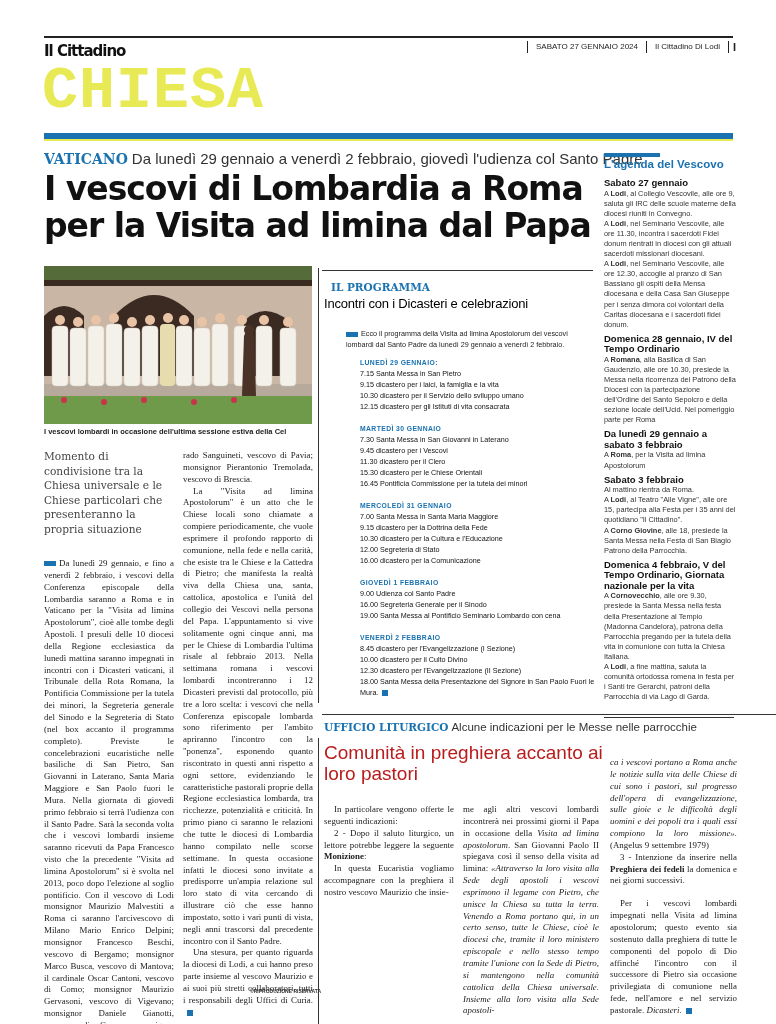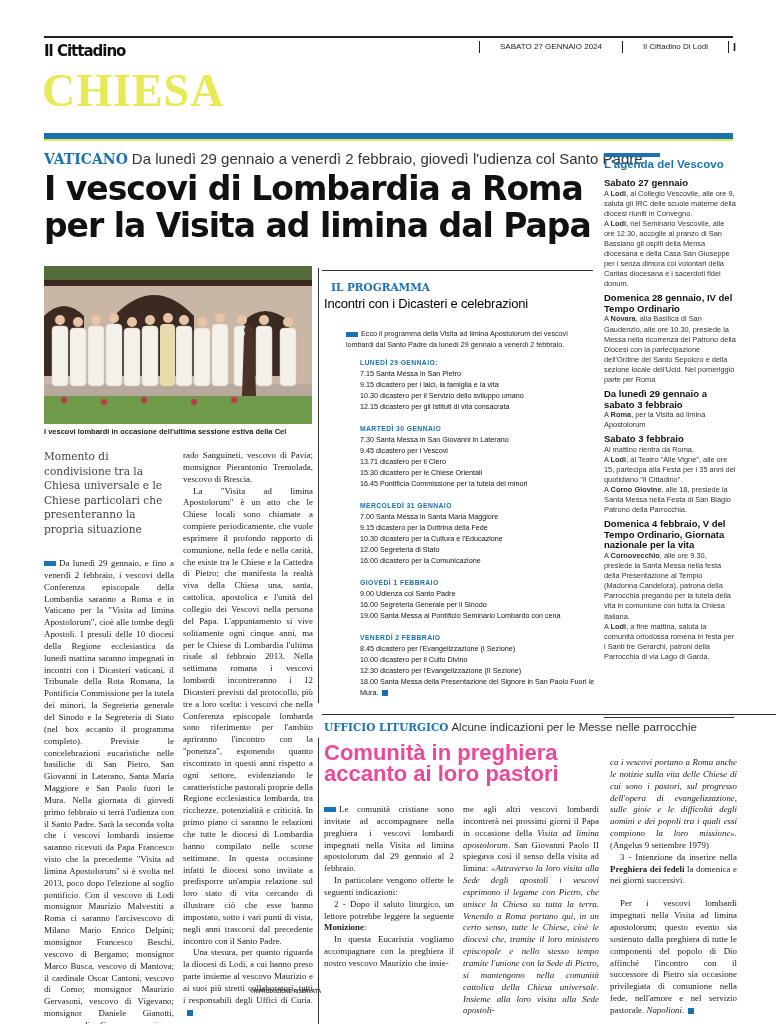--- a/index.html
+++ b/index.html
@@ -2,23 +2,23 @@
 <html><head>
 <meta charset="utf-8">
 <style>
   * { box-sizing: border-box; margin: 0; padding: 0; }
   html, body { width: 776px; height: 1024px; background: #fff; overflow: hidden; }
   body { position: relative; font-family: "Liberation Sans", sans-serif; color: #1a1a1a; }
 
   .topline { position: absolute; left: 44px; right: 283px; top: 36px; height: 2px; background: #222; width: 689px; }
   .masthead { position: absolute; left: 44px; top: 42px; font-family: "DejaVu Sans", sans-serif; font-weight: bold; font-size: 15px; letter-spacing: -1px; color: #111; }
   .dateline { position: absolute; right: 40px; top: 41px; font-size: 8px; color: #222; display: flex; align-items: center; }
-  .dateline span { border-left: 1px solid #222; padding: 0 20px; line-height: 12px; }
+  .dateline span { border-left: 1px solid #222; padding: 0 8px; line-height: 12px; }
   .dateline .pg { font-weight: bold; font-size: 11px; border-left: 1px solid #222; padding-left: 4px; }
-  .section-title { position: absolute; left: 42px; top: 66px; font-family: Liberation Serif, serif; font-weight: bold; font-size: 46px; color: #e8ea55; letter-spacing: 1px; line-height: 50px; }
+  .section-title { position: absolute; left: 42px; top: 66px; font-family: Liberation Mono, monospace; font-weight: bold; font-size: 60px; color: #e8ea55; letter-spacing: 1px; line-height: 50px; }
   .bluebar { position: absolute; left: 44px; top: 133px; width: 689px; height: 6px; background: #1a72b0; }
   .yellowline { position: absolute; left: 44px; top: 139px; width: 689px; height: 2px; background: #e8ea55; }
 
   
   .kicker { position: absolute; left: 44px; top: 150px; font-size: 15px; white-space: nowrap; color: #333; }
   .kicker b { font-family: "DejaVu Serif", serif; color: #1a72b0; font-size: 14px; margin-right: 4px; }
   .headline { position: absolute; left: 44px; top: 170px; width: 560px; font-family: "DejaVu Sans", sans-serif; font-weight: bold; font-size: 33px; line-height: 37px; letter-spacing: -1px; color: #111; }
 
   .photo { position: absolute; left: 44px; top: 266px; width: 268px; height: 158px; overflow: hidden; background: linear-gradient(#6b8f50 0%, #6b8f50 100%); }
   .caption { position: absolute; left: 44px; top: 427px; width: 270px; font-size: 7.5px; font-weight: bold; color: #222; }
@@ -51,21 +51,21 @@
   .ag-bar { position: absolute; left: 604px; top: 153px; width: 56px; height: 4px; background: #1a72b0; }
   .ag-title { position: absolute; left: 604px; top: 158px; font-weight: bold; font-size: 11.5px; color: #1a72b0; }
   .agenda { position: absolute; left: 604px; top: 178px; width: 132px; font-size: 7.4px; line-height: 10.1px; color: #333; }
   .ag-h { font-weight: bold; font-size: 9.5px; line-height: 10.5px; color: #111; margin-top: 4px; }
   .ag-h:first-child { margin-top: 0; }
   .ag-line { position: absolute; left: 604px; top: 717px; width: 130px; height: 1px; background: #333; }
 
   
   .lit-kicker { position: absolute; left: 324px; top: 721px; font-size: 11.5px; color: #333; white-space: nowrap; }
   .lit-kicker b { font-family: "DejaVu Serif", serif; color: #1a72b0; font-size: 10.5px; margin-right: 3px; }
-  .lit-title { position: absolute; left: 324px; top: 742px; width: 300px; font-weight: bold; font-size: 22px; line-height: 21px; color: #ec4899; }
+  .lit-title { position: absolute; left: 324px; top: 742px; width: 300px; font-weight: normal; font-size: 19px; line-height: 21px; color: #b91c1c; }
   .col3 { left: 324px; top: 804px; width: 130px; }
   .col4 { left: 463px; top: 804px; width: 136px; }
   .col5 { left: 610px; top: 757px; width: 127px; }
   .it { font-style: italic; }
 </style>
 </head>
 <body>
 
 <div class="topline"></div>
 <div class="masthead">Il Cittadino</div>
@@ -165,21 +165,21 @@
       <div class="day-h">LUNEDÌ 29 GENNAIO:</div>
       <div>7.15 Santa Messa in San Pietro</div>
       <div>9.15 dicastero per i laici, la famiglia e la vita</div>
       <div>10.30 dicastero per il Servizio dello sviluppo umano</div>
       <div>12.15 dicastero per gli Istituti di vita consacrata</div>
     </div>
     <div class="day">
       <div class="day-h">MARTEDÌ 30 GENNAIO</div>
       <div>7.30 Santa Messa in San Giovanni in Laterano</div>
       <div>9.45 dicastero per i Vescovi</div>
-      <div>13.71 dicastero per il Clero</div>
+      <div>11.30 dicastero per il Clero</div>
       <div>15.30 dicastero per le Chiese Orientali</div>
       <div>16.45 Pontificia Commissione per la tutela dei minori</div>
     </div>
     <div class="day">
       <div class="day-h">MERCOLEDÌ 31 GENNAIO</div>
       <div>7.00 Santa Messa in Santa Maria Maggiore</div>
       <div>9.15 dicastero per la Dottrina della Fede</div>
       <div>10.30 dicastero per la Cultura e l'Educazione</div>
       <div>12.00 Segreteria di Stato</div>
       <div>16.00 dicastero per la Comunicazione</div>
@@ -198,48 +198,48 @@
       <div>18.00 Santa Messa della Presentazione del Signore in San Paolo Fuori le Mura.<span class="endsq"></span></div>
     </div>
   </div>
 <div class="box-botline"></div>
 
 <div class="ag-bar"></div>
 <div class="ag-title">L'agenda del Vescovo</div>
 <div class="agenda" id="agenda">
     <div class="ag-h">Sabato 27 gennaio</div>
     <div><span>A </span><b>Lodi</b><span>, al Collegio Vescovile, alle ore 9, saluta gli IRC delle scuole materne della diocesi riuniti in Convegno.</span></div>
+    <div><span>A </span><b>Lodi</b><span>, nel Seminario Vescovile, alle ore 11.30, incontra i sacerdoti Fidei donum rientrati in diocesi con gli attuali sacerdoti missionari diocesani.</span></div>
     <div><span>A </span><b>Lodi</b><span>, nel Seminario Vescovile, alle ore 12.30, accoglie al pranzo di San Bassiano gli ospiti della Mensa diocesana e della Casa San Giuseppe per i senza dimora coi volontari della Caritas diocesana e i sacerdoti fidei donum.</span></div>
     <div class="ag-h">Domenica 28 gennaio, IV del Tempo Ordinario</div>
-    <div><span>A </span><b>Novara</b><span>, alla Basilica di San Gaudenzio, alle ore 10.30, presiede la Messa nella ricorrenza del Patrono della Diocesi con la partecipazione dell'Ordine del Santo Sepolcro e della sezione locale dell'Ucid. Nel pomeriggio parte per Roma</span></div>
+    <div><span>A </span><b>Romana</b><span>, alla Basilica di San Gaudenzio, alle ore 10.30, presiede la Messa nella ricorrenza del Patrono della Diocesi con la partecipazione dell'Ordine del Santo Sepolcro e della sezione locale dell'Ucid. Nel pomeriggio parte per Roma</span></div>
     <div class="ag-h">Da lunedì 29 gennaio a sabato 3 febbraio</div>
     <div><span>A </span><b>Roma</b><span>, per la Visita ad limina Apostolorum</span></div>
     <div class="ag-h">Sabato 3 febbraio</div>
     <div>Al mattino rientra da Roma.</div>
     <div><span>A </span><b>Lodi</b><span>, al Teatro "Alle Vigne", alle ore 15, partecipa alla Festa per i 35 anni del quotidiano "Il Cittadino".</span></div>
     <div><span>A </span><b>Corno Giovine</b><span>, alle 18, presiede la Santa Messa nella Festa di San Biagio Patrono della Parrocchia.</span></div>
     <div class="ag-h">Domenica 4 febbraio, V del Tempo Ordinario, Giornata nazionale per la vita</div>
     <div><span>A </span><b>Cornovecchio</b><span>, alle ore 9.30, presiede la Santa Messa nella festa della Presentazione al Tempio (Madonna Candelora), patrona della Parrocchia pregando per la tutela della vita in comunione con tutta la Chiesa Italiana.</span></div>
     <div><span>A </span><b>Lodi</b><span>, a fine mattina, saluta la comunità ortodossa romena in festa per i Santi tre Gerarchi, patroni della Parrocchia di via Lago di Garda.</span></div>
   </div>
 <div class="ag-line"></div>
 
 <div class="lit-kicker">
   <b>UFFICIO LITURGICO</b><span>Alcune indicazioni per le Messe nelle parrocchie</span>
 </div>
 <h2 class="lit-title">Comunità in preghiera accanto ai loro pastori</h2>
 
 <div class="col col3">
-  <p class="noind"><span class="sq"></span><span>Le comunità cristiane sono invitate ad accompagnare nella preghiera i vescovi lombardi impegnati nella Visita ad limina apostolorum dal 29 gennaio al 2 febbraio.</span></p>
   <p>In particolare vengono offerte le seguenti indicazioni:</p>
   <p><span>2 - Dopo il saluto liturgico, un lettore potrebbe leggere la seguente</span> <b>Monizione</b>:</p>
   <p>In questa Eucaristia vogliamo accompagnare con la preghiera il nostro vescovo Maurizio che insie-</p>
 </div>
 
 <div class="col col4">
   <p class="noind"><span>me agli altri vescovi lombardi incontrerà nei prossimi giorni il Papa in occasione della </span><span class="it">Visita ad limina apostolorum</span><span>. San Giovanni Paolo II spiegava così il senso della visita ad limina: </span><span class="it">«Attraverso la loro visita alla Sede degli apostoli i vescovi esprimono il legame con Pietro, che unisce la Chiesa su tutta la terra. Venendo a Roma portano qui, in un certo senso, tutte le Chiese, cioè le diocesi che, tramite il loro ministero episcopale e nello stesso tempo tramite l'unione con la Sede di Pietro, si mantengono nella comunità cattolica della Chiesa universale. Insieme alla loro visita alla Sede apostoli-</span></p>
 </div>
 
 <div class="col col5">
   <p class="noind"><span class="it">ca i vescovi portano a Roma anche le notizie sulla vita delle Chiese di cui sono i pastori, sul progresso dell'opera di evangelizzazione, sulle gioie e le difficoltà degli uomini e dei popoli tra i quali essi compiono la loro missione».</span><span> (Angelus 9 settembre 1979)</span></p>
   <p><span>3 - Intenzione da inserire nella </span><b>Preghiera dei fedeli</b><span> la domenica e nei giorni successivi.</span></p>
-  <p style="margin-top:11px"><span>Per i vescovi lombardi impegnati nella Visita ad limina apostolorum; questo evento sia sostenuto dalla preghiera di tutte le componenti del popolo di Dio affinché l'incontro con il successore di Pietro sia occasione privilegiata di comunione nella fede, nell'amore e nel servizio pastorale.</span> <span class="it">Napolioni.</span><span class="endsq"></span></p>
+  <p style="margin-top:11px"><span>Per i vescovi lombardi impegnati nella Visita ad limina apostolorum; questo evento sia sostenuto dalla preghiera di tutte le componenti del popolo di Dio affinché l'incontro con il successore di Pietro sia occasione privilegiata di comunione nella fede, nell'amore e nel servizio pastorale.</span> <span class="it">Dicasteri.</span><span class="endsq"></span></p>
 </div>
 
 </body></html>

